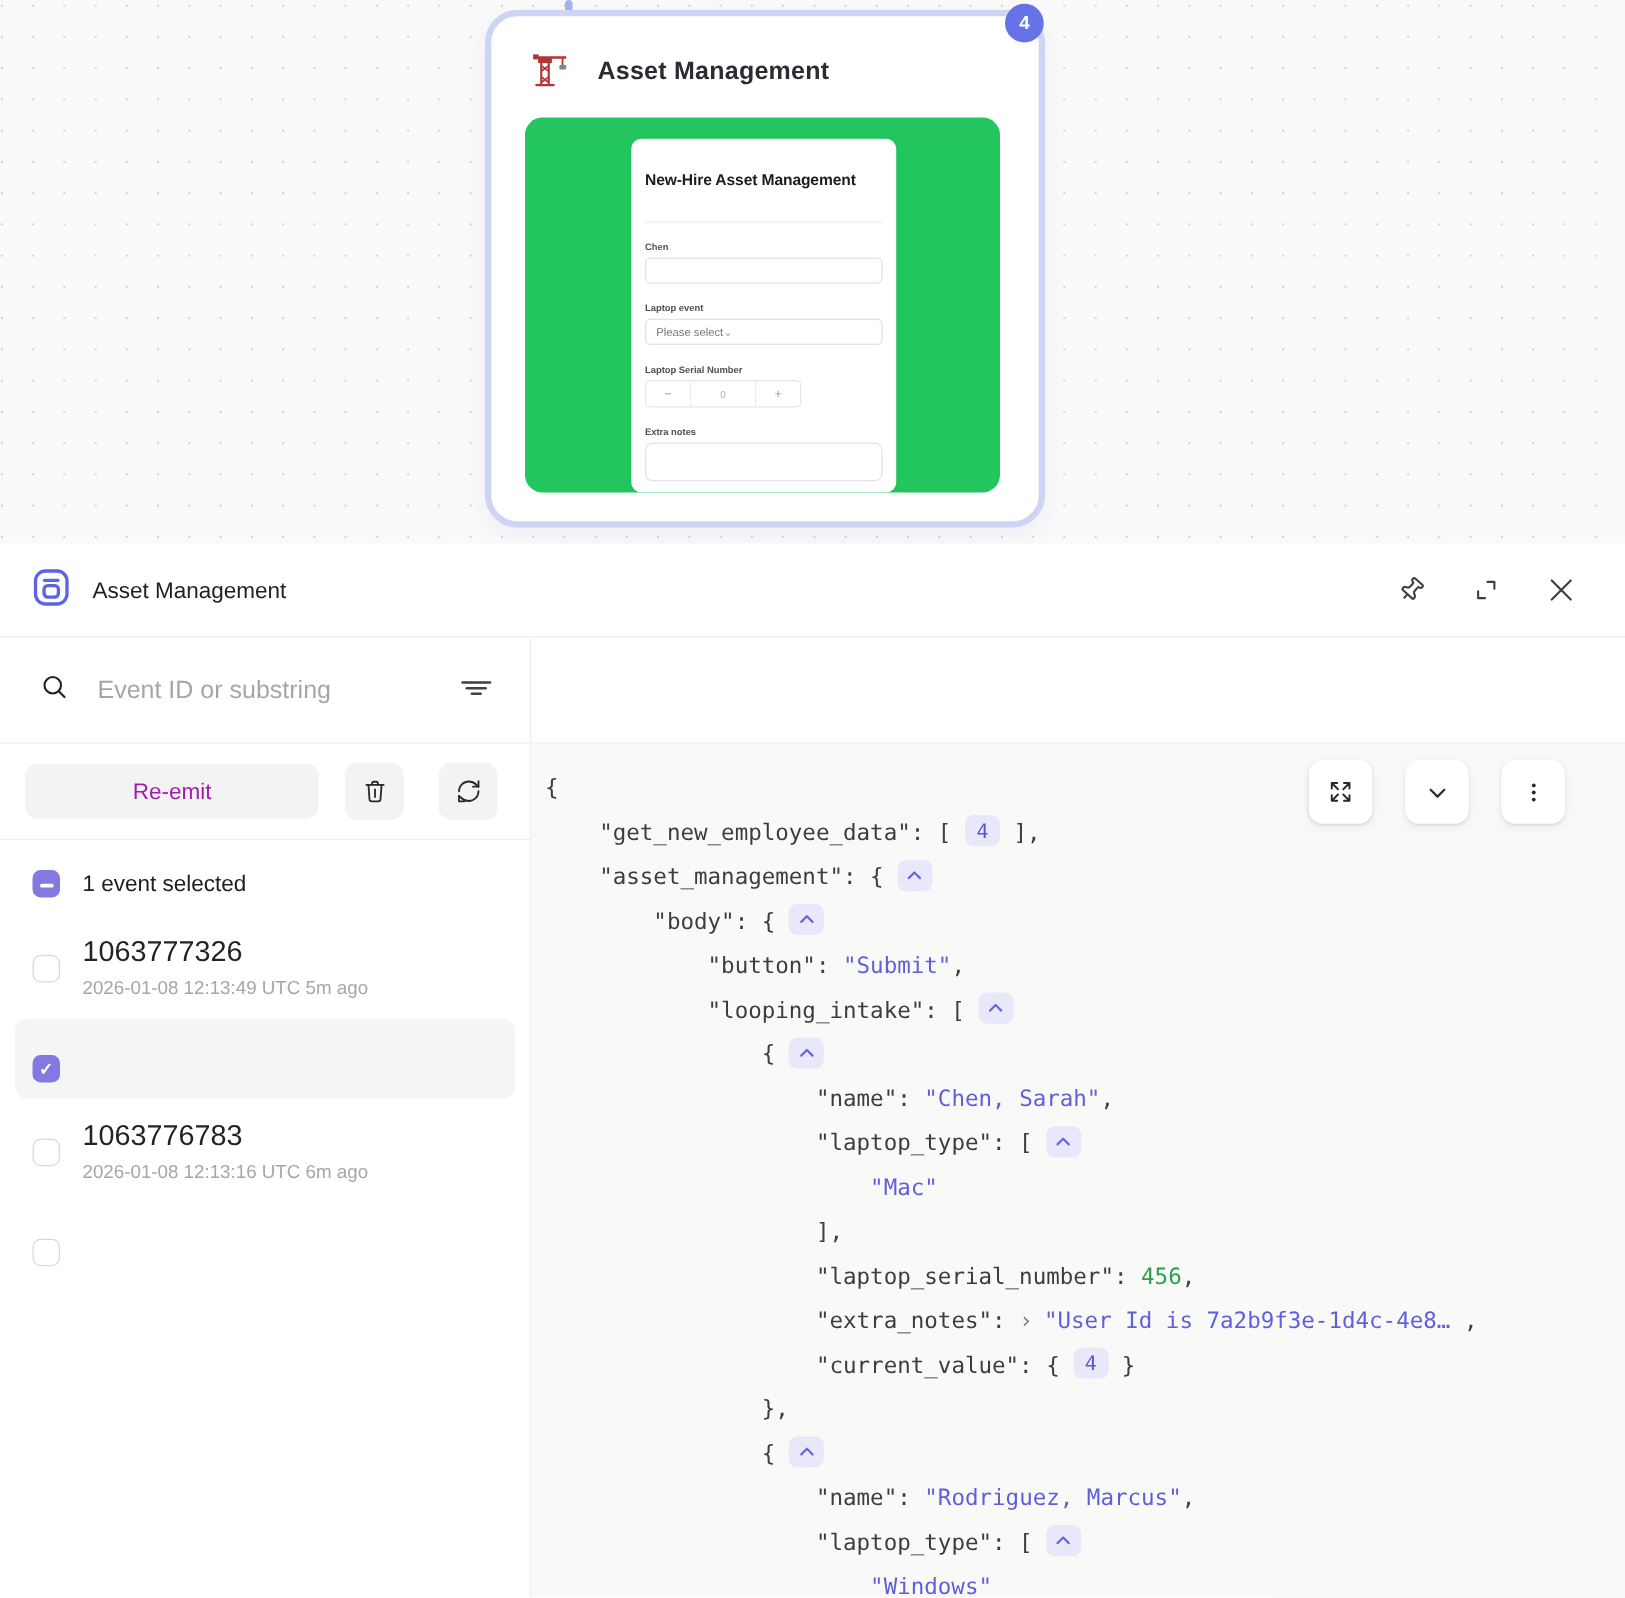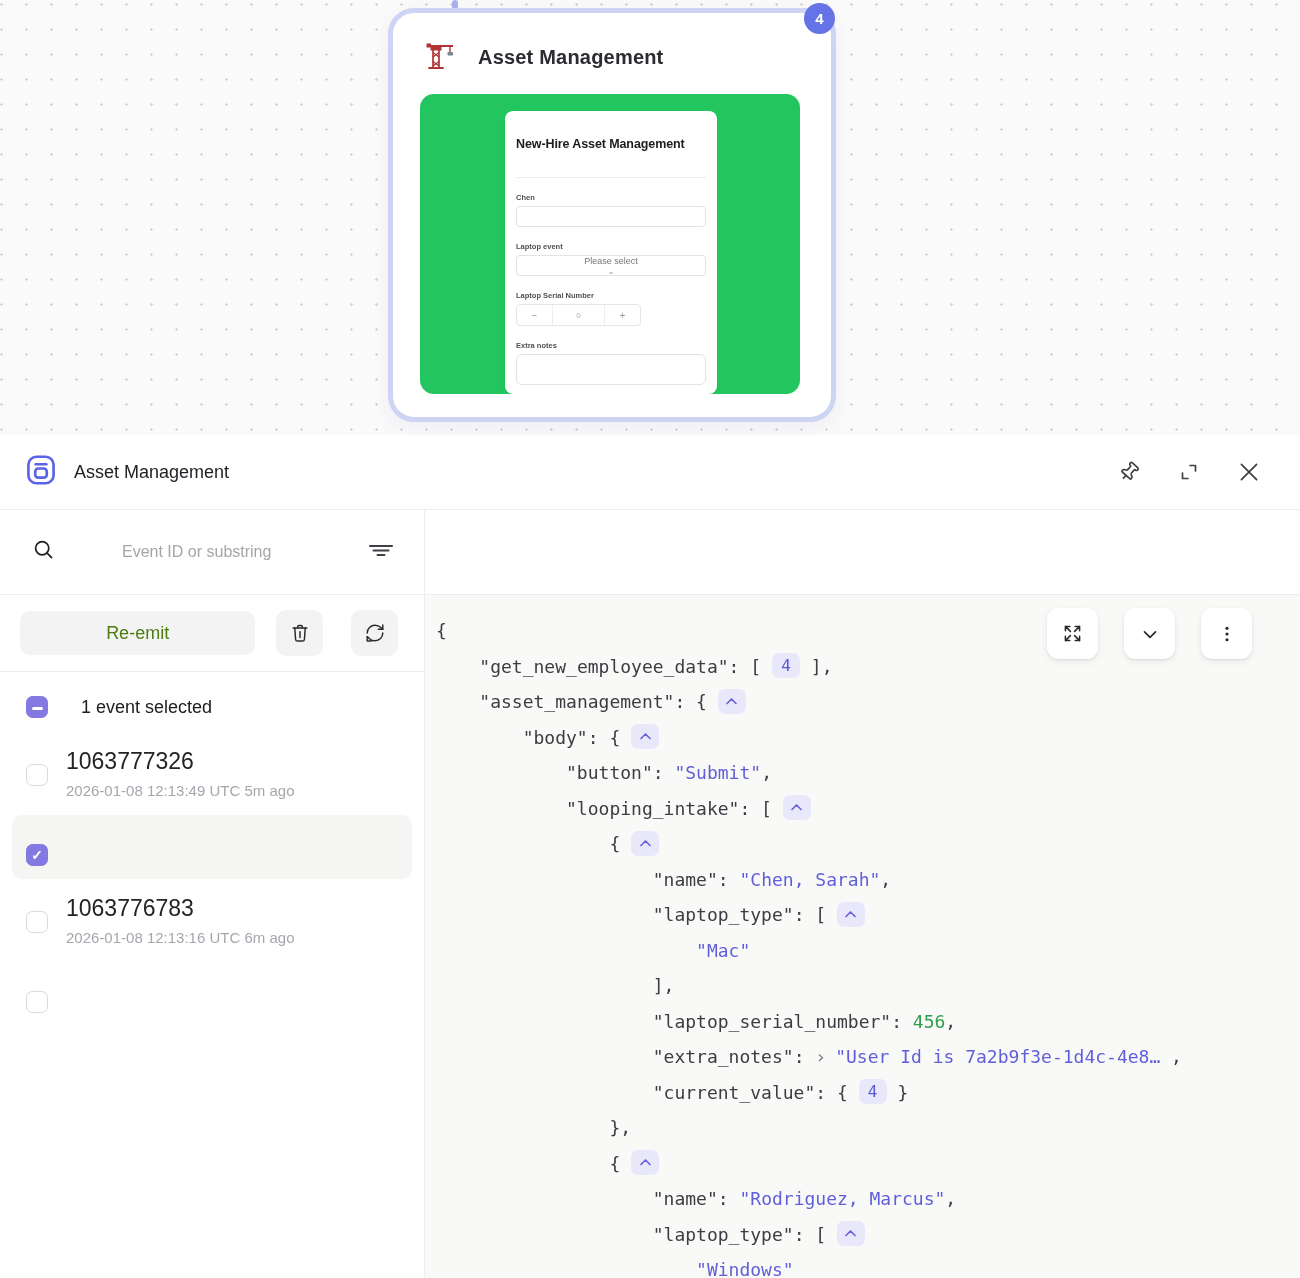--- a/index.html
+++ b/index.html
@@ -17,51 +17,51 @@
   .node-header { display:flex; align-items:center; gap:22px; padding:26px 0 0 31px; }
   .node-title { font-size:20px; font-weight:600; color:#2b2b31; letter-spacing:.2px; }
   .node-preview { position:absolute; left:27px; top:81px; width:380px; height:300px; background:#22c55e; border-radius:14px; overflow:hidden; }
   .form-card { position:absolute; left:85px; top:17px; width:212px; height:283px; background:#fff; border-radius:8px;
     box-shadow:0 1px 3px rgba(0,0,0,.05); padding:26px 11px 0 11px; }
   .form-title { font-size:12.5px; font-weight:700; color:#1c1c21; letter-spacing:-.1px; }
   .form-divider { border:none; border-top:1px solid #ebebec; margin-top:26px; }
   .f-label { display:block; font-size:7.5px; color:#4f4f56; font-weight:600; margin:15px 0 4px 0; }
   .f-input { height:21px; border:1px solid #e3e3e6; border-radius:4px; background:#fff; }
   .f-select { height:21px; border:1px solid #e3e3e6; border-radius:4px; display:flex; align-items:center;
-    justify-content:center; padding:0 8px; font-size:9px; color:#74747b;flex-direction:column; }
+    justify-content:flex-start; padding:0 8px; font-size:9px; color:#74747b; }
   .f-select .sel-chev { color:#9a9aa1; font-size:9px; }
   .f-stepper { width:125px; height:22px; border:1px solid #e6e6e8; border-radius:4px; display:flex; align-items:stretch; font-size:10px; color:#9a9aa2; }
   .f-stepper .st-minus, .f-stepper .st-plus { width:36px; display:flex; align-items:center; justify-content:center; }
   .f-stepper .st-minus { border-right:1px solid #eeeeef; }
   .f-stepper .st-plus { border-left:1px solid #eeeeef; }
   .f-stepper .st-value { flex:1; display:flex; align-items:center; justify-content:center; font-size:8px; color:#b2b2b8; }
   .f-textarea { height:31px; border:1px solid #e3e3e6; border-radius:6px; }
 
   
   .panel { width:1300px; height:843px; background:#fff; display:flex; flex-direction:column; }
   .panel-header { height:75px; border-bottom:1px solid #ededee; display:flex; align-items:center; padding:0 38px 0 25px; }
   .panel-title { font-size:18px; font-weight:500; color:#1f1f24; margin-left:17px; flex:1; }
   .hdr-icons { display:flex; align-items:center; gap:34px; }
   .icon-btn { width:26px; height:26px; display:flex; align-items:center; justify-content:center; cursor:pointer; background:none; border:none; }
 
   .search-row { height:85px; border-bottom:1px solid #ededee; display:flex; }
   .left-search { width:425px; border-right:1px solid #ededee; display:flex; align-items:center; padding:0 30px 0 32px; gap:22px; }
-  .left-search input, .right-search input { border:none; outline:none; flex:1; font-size:16px; color:#27272a; font-family:"Liberation Sans",sans-serif; background:transparent;margin-left:44px; }
+  .left-search input, .right-search input { border:none; outline:none; flex:1; font-size:20px; color:#27272a; font-family:"Liberation Sans",sans-serif; background:transparent; }
   .left-search input::placeholder, .right-search input::placeholder { color:#a5a5ac; }
   .right-search { flex:1; display:flex; align-items:center; padding:0 28px 0 20px; gap:16px; }
   .search-mini-btn { width:44px; height:44px; border-radius:12px; background:#f2f2f3; border:none; display:flex; align-items:center; justify-content:center; cursor:pointer; }
 
   .panel-main { flex:1; display:flex; min-height:0; }
   .left-col { width:425px; border-right:1px solid #ededee; background:#fff; }
   .left-toolbar { height:77px; border-bottom:1px solid #ededee; display:flex; align-items:center; padding:0 26px 0 20px; gap:21px; }
-  .reemit-btn { width:236px; height:44px; background:#f3f3f4; border:none; border-radius:10px; font-size:18px; color:#4d7c0f; font-family:"Liberation Sans",sans-serif; cursor:pointer; }
+  .reemit-btn { width:236px; height:44px; background:#f3f3f4; border:none; border-radius:10px; font-size:18px; color:#a21caf; font-family:"Liberation Sans",sans-serif; cursor:pointer; }
   .sq-btn { width:47px; height:46px; background:#f3f3f4; border:none; border-radius:10px; display:flex; align-items:center; justify-content:center; cursor:pointer; }
   .sq-btn + .sq-btn { margin-left:7px; }
 
-  .selected-row { display:flex; align-items:flex-end; gap:33px; padding:24px 0 10px 26px; }
+  .selected-row { display:flex; align-items:flex-end; gap:18px; padding:24px 0 10px 26px; }
   .selected-label { font-size:18px; font-weight:500; color:#202024; }
 
   .checkbox { width:22px; height:22px; border-radius:6.5px; border:1.5px solid #d9d9dd; background:#fff; flex:0 0 auto; position:relative; cursor:pointer; }
   .checkbox.checked, .checkbox.indeterminate { background:#8478e2; border-color:#8478e2; }
   .checkbox.checked::after { content:"\2713"; position:absolute; inset:0; display:flex; align-items:center; justify-content:center; color:#fff; font-size:14px; font-weight:700; }
   .checkbox.indeterminate::after { content:""; position:absolute; left:5px; top:9.5px; width:11px; height:3px; border-radius:2px; background:#fff; }
 
   .event-list { padding:4px 0; }
   .event-row { display:flex; align-items:flex-start; gap:18px; margin:3px 12px; padding:13px 0 13px 14px; border-radius:10px; cursor:pointer; }
   .event-row.selected { background:#f5f5f4; }

